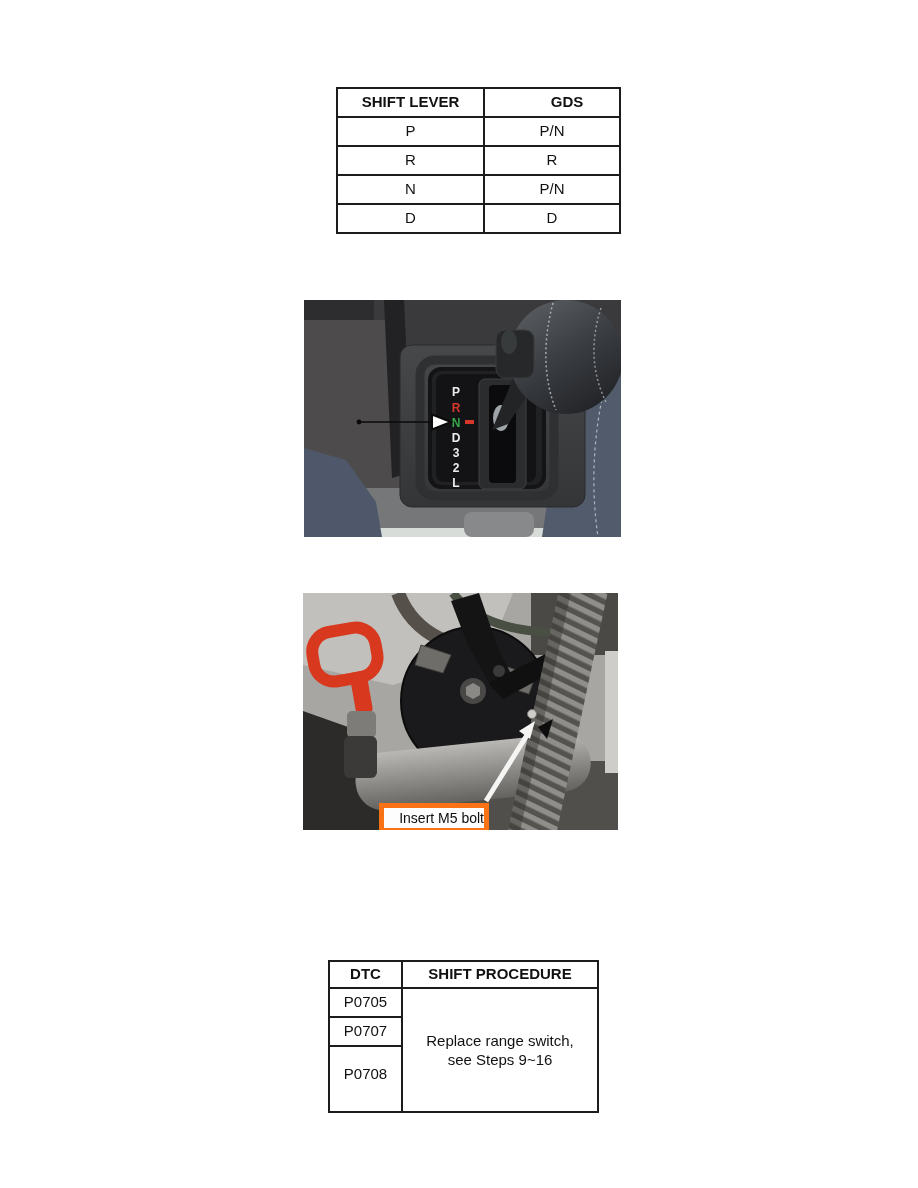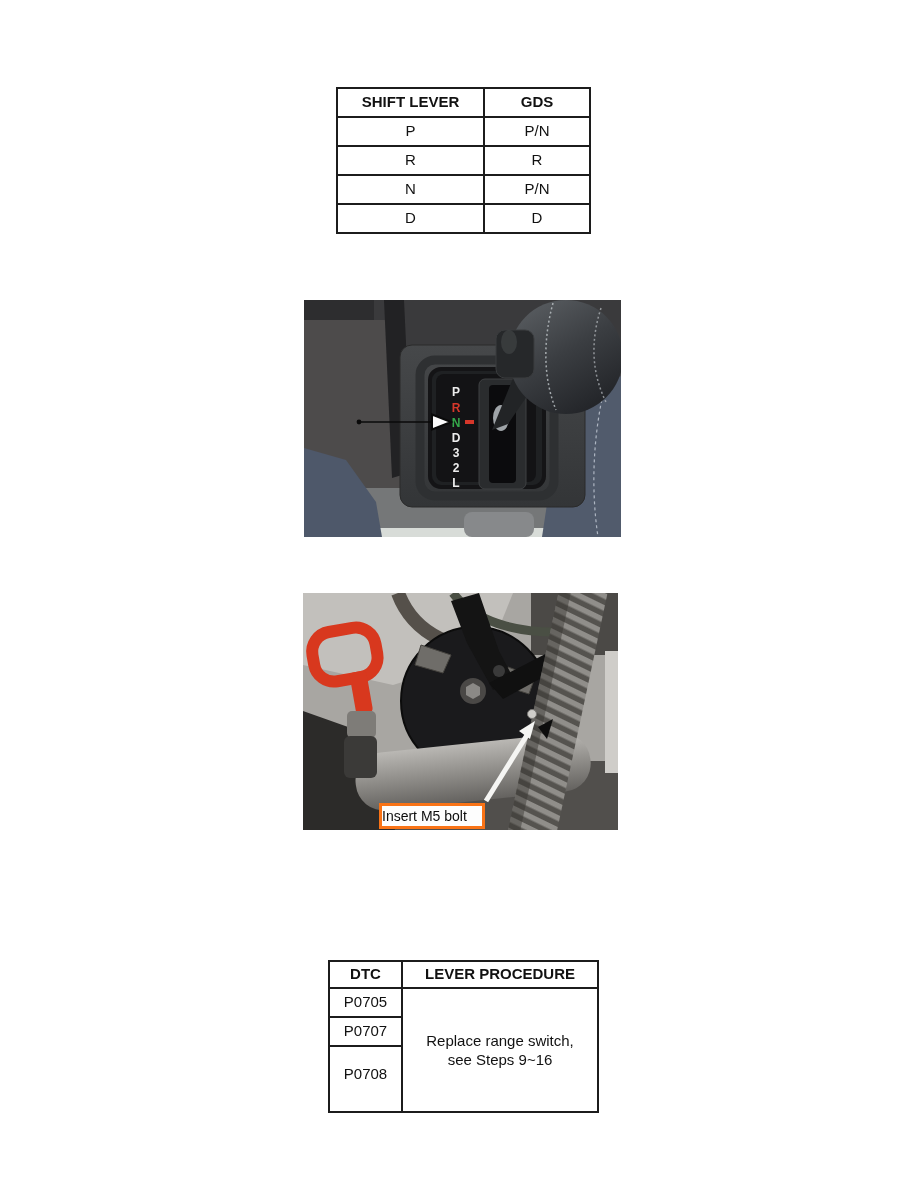--- a/index.html
+++ b/index.html
@@ -11,37 +11,37 @@
   
   table.manual{border-collapse:collapse;table-layout:fixed;position:absolute;background:#fff;}
   table.manual th,table.manual td{
     border:2px solid #1c1c1c;text-align:center;vertical-align:middle;
     font-size:15px;padding:0;line-height:1.25;
   }
   table.manual th{font-weight:bold;}
   #shift-table{left:336px;top:87px;width:249px;}
   #shift-table th,#shift-table td{height:27px;margin-top:48px;}
   #shift-table .c1{width:145px;}
-  #shift-table .c2{width:104px;}
+  #shift-table .c2{width:104px;padding-left:30px;}
   #dtc-table{left:328px;top:960px;width:265px;}
   #dtc-table .c1{width:71px;}
   #dtc-table .c2{width:194px;}
   #dtc-table th{height:25px;margin-left:14px;}
   #dtc-table td{height:27px;}
   #dtc-table td.tall{height:46px;vertical-align:top;padding-top:18px;}
   #dtc-table td.proc{vertical-align:middle;line-height:19px;margin-top:38px;}
   
   .photo{position:absolute;overflow:hidden;}
   #photo-console{left:304px;top:300px;width:317px;height:237px;}
   #photo-engine{left:303px;top:593px;width:315px;height:237px;}
   .photo svg{display:block;}
   .callout-label{
     position:absolute;left:76px;top:210px;width:100px;height:20px;
-    background:#fdfdfd;border:3px solid #f97316;color:#0d0d0d;
-    font-size:14px;line-height:20px;text-align:left;white-space:nowrap;
+    background:#fdfdfd;border:5px solid #f97316;color:#0d0d0d;
+    font-size:14px;line-height:20px;text-align:right;white-space:nowrap;
   }
 </style>
 </head>
 <body>
 
 <table class="manual" id="shift-table">
   <tbody>
       <tr>
     <th class="c1">SHIFT LEVER</th>
     <th class="c2">GDS</th>
@@ -208,21 +208,21 @@
       <polygon points="232,128 227,146 216,138" fill="#f5f5f3"></polygon>
     </g>
   </svg>
   <div class="callout-label">Insert M5 bolt</div>
 </div>
 
 <table class="manual" id="dtc-table">
   <tbody>
       <tr>
     <th class="c1">DTC</th>
-    <th class="c2">LEVER PROCEDURE</th>
+    <th class="c2">SHIFT PROCEDURE</th>
   </tr>
   <tr>
     <td>P0705</td>
     <td class="proc" rowspan="3">
       <div>Replace range switch,</div>
       <div>see Steps 9~16</div>
     </td>
   </tr>
   <tr>
     <td>P0707</td>

